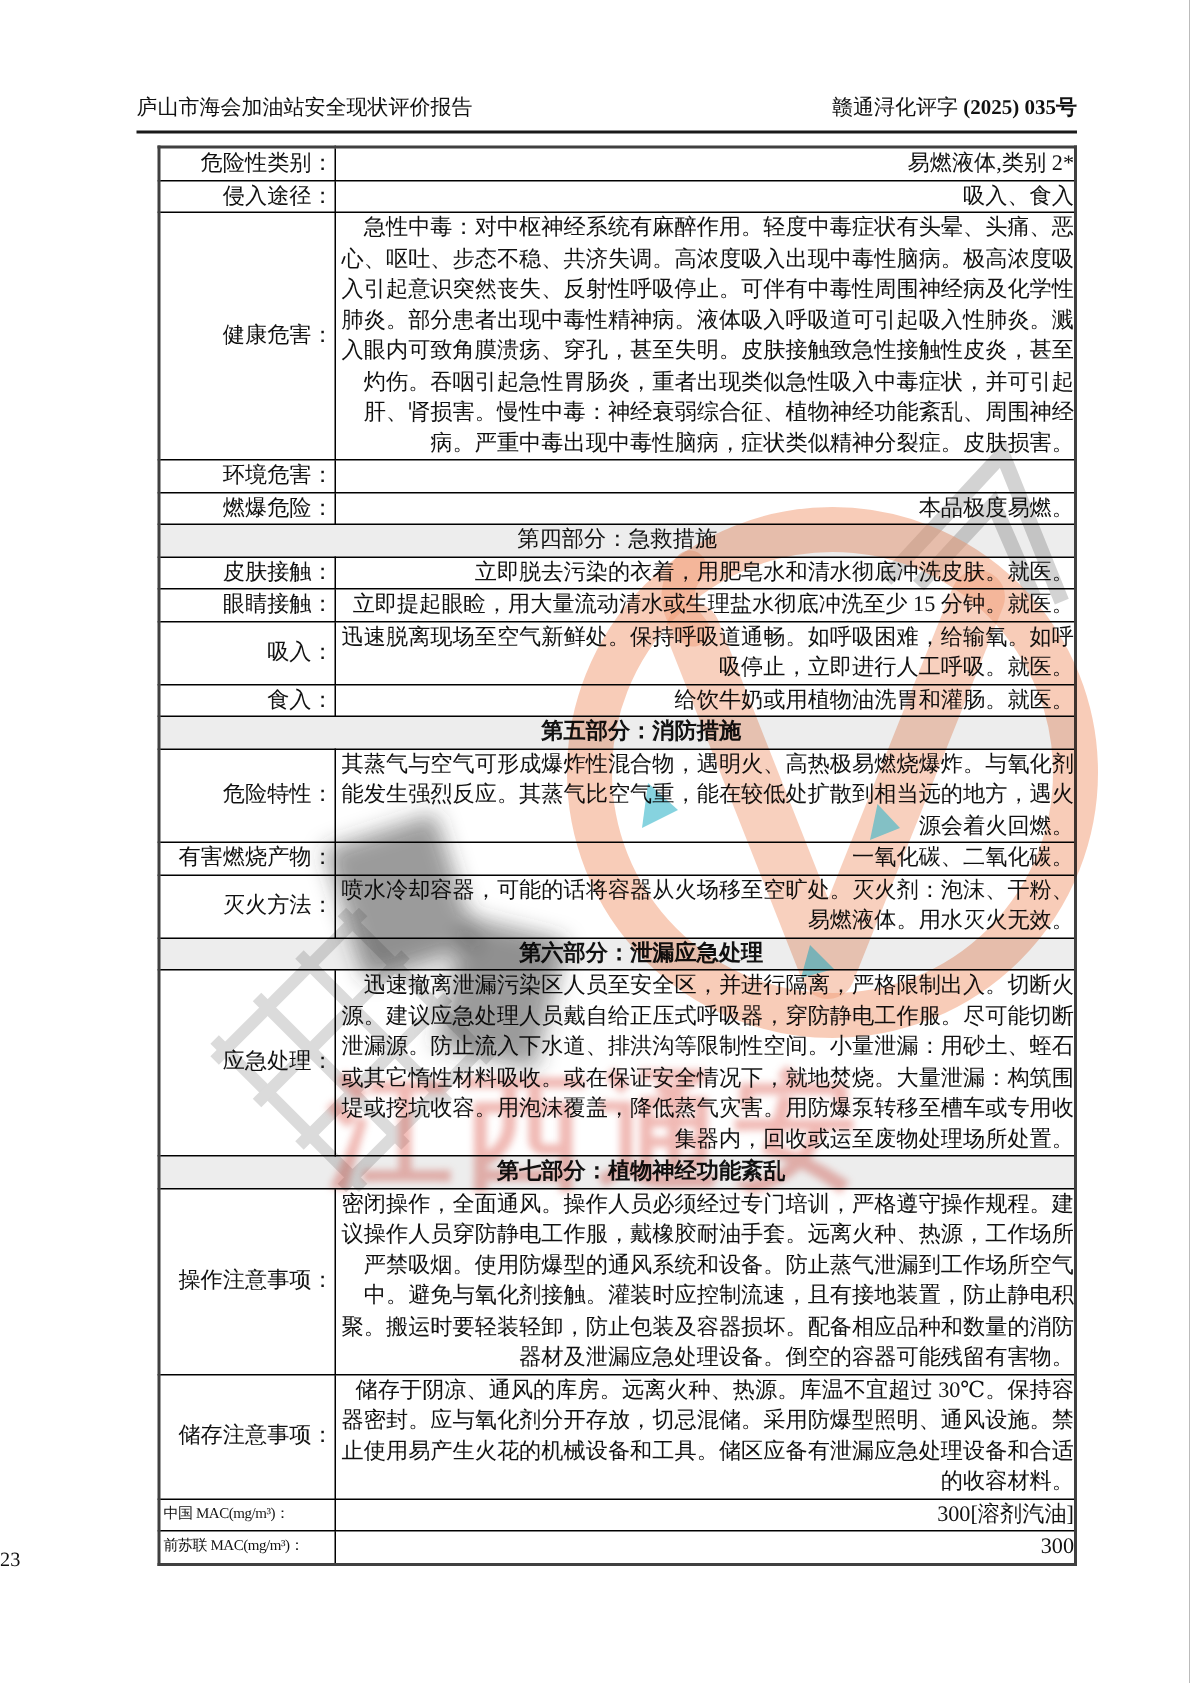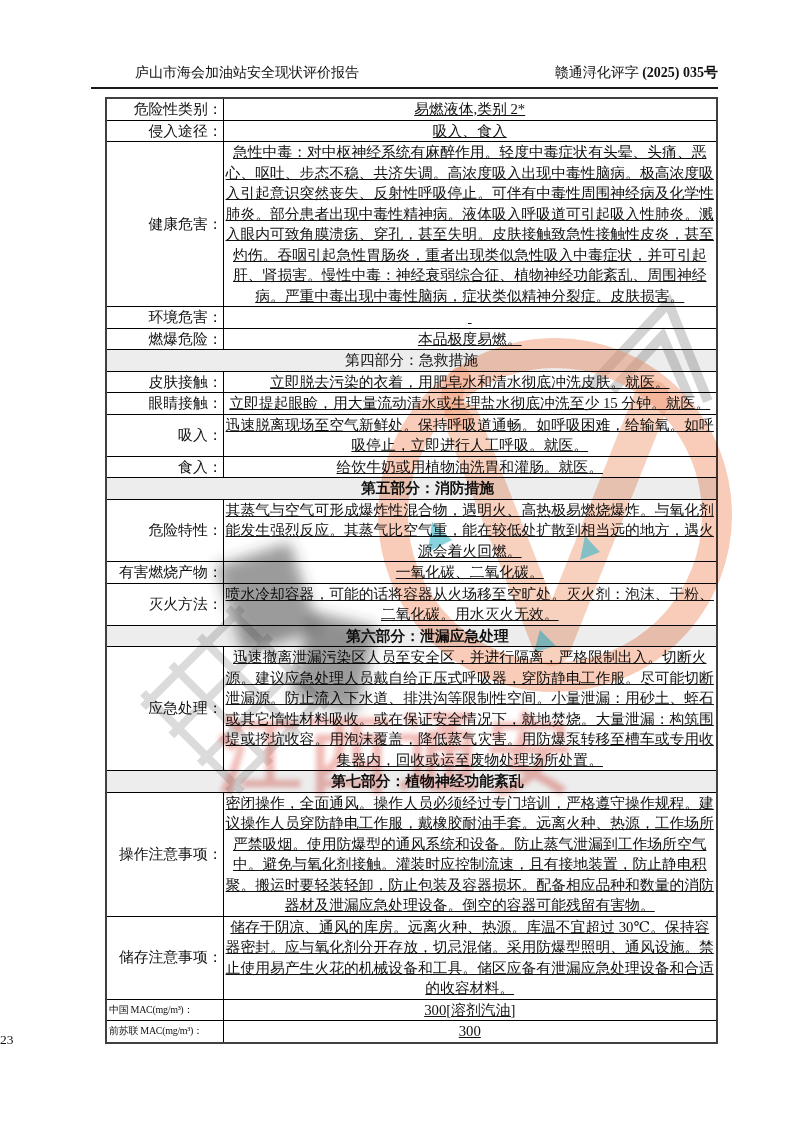--- a/index.html
+++ b/index.html
@@ -10,21 +10,21 @@
     background:#fff;
     overflow:hidden;
     font-family:"Liberation Serif","DejaVu Serif",serif;
     color:#111;
   }
   
   .pg-header{
     position:absolute;left:91px;top:63px;width:627px;height:20px;
     font-size:14px;line-height:20px;
   }
-  .pg-header .left{float:left;margin-left:44px;}
+  .pg-header .left{float:left;}
   .pg-header .right{float:right;}
   .pg-header .right .num{font-weight:bold;font-family:"Liberation Serif",serif;}
   .header-rule{
     position:absolute;left:91px;top:87px;width:627px;height:2px;background:#1a1a1a;
   }
   
   table.msds{
     position:absolute;left:105px;top:97px;width:613px;
     border-collapse:collapse;table-layout:fixed;
     border:2px solid #404040;
@@ -33,21 +33,21 @@
   table.msds td{
     border:1px solid #000;
     font-size:14.8px;line-height:20.5px;
     vertical-align:middle;
     padding:0;
     word-break:break-all;
   }
   td.label{width:117px;text-align:right;padding-right:2px;white-space:nowrap;}
   td.label.left{text-align:left;padding-left:2px;padding-right:0;
     font-size:10px;letter-spacing:-0.3px;}
-  td.value{width:494px;text-align:center;padding-left:2px;text-decoration:underline;}
+  td.value{width:494px;text-align:right;padding-left:2px;}
   td.value:empty::after{content:"\00a0";}
   td.section{
     text-align:center;background:#ededed;
     font-size:15.5px;line-height:21px;font-family:Liberation Serif, serif;
   }
   td.section.bold{font-weight:bold;padding-left:32px;}
   
   .page-number{
     position:absolute;left:0;right:0;top:1032px;
     text-align:left;font-size:13.5px;
@@ -125,21 +125,21 @@
         <tr>
           <td class="label">危险特性：</td>
           <td class="value">其蒸气与空气可形成爆炸性混合物，遇明火、高热极易燃烧爆炸。与氧化剂能发生强烈反应。其蒸气比空气重，能在较低处扩散到相当远的地方，遇火源会着火回燃。</td>
         </tr>
         <tr>
           <td class="label">有害燃烧产物：</td>
           <td class="value">一氧化碳、二氧化碳。</td>
         </tr>
         <tr>
           <td class="label">灭火方法：</td>
-          <td class="value">喷水冷却容器，可能的话将容器从火场移至空旷处。灭火剂：泡沫、干粉、二氧化碳。用水灭火无效。</td>
+          <td class="value">喷水冷却容器，可能的话将容器从火场移至空旷处。灭火剂：泡沫、干粉、易燃液体。用水灭火无效。</td>
         </tr>
         <tr>
           <td colspan="2" class="section bold">第六部分：泄漏应急处理</td>
         </tr>
         <tr>
           <td class="label">应急处理：</td>
           <td class="value">迅速撤离泄漏污染区人员至安全区，并进行隔离，严格限制出入。切断火源。建议应急处理人员戴自给正压式呼吸器，穿防静电工作服。尽可能切断泄漏源。防止流入下水道、排洪沟等限制性空间。小量泄漏：用砂土、蛭石或其它惰性材料吸收。或在保证安全情况下，就地焚烧。大量泄漏：构筑围堤或挖坑收容。用泡沫覆盖，降低蒸气灾害。用防爆泵转移至槽车或专用收集器内，回收或运至废物处理场所处置。</td>
         </tr>
         <tr>
           <td colspan="2" class="section bold">第七部分：植物神经功能紊乱</td>

